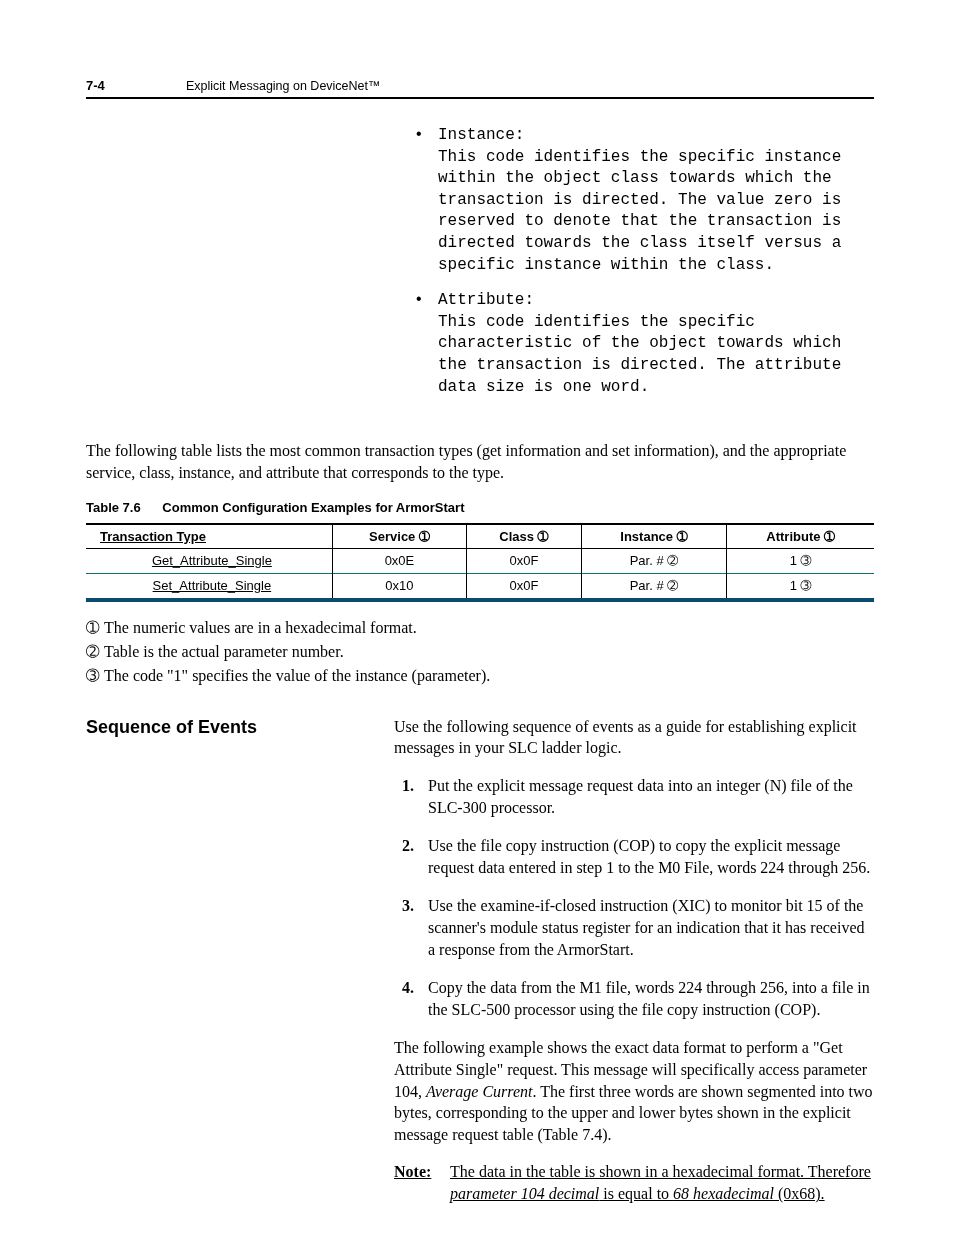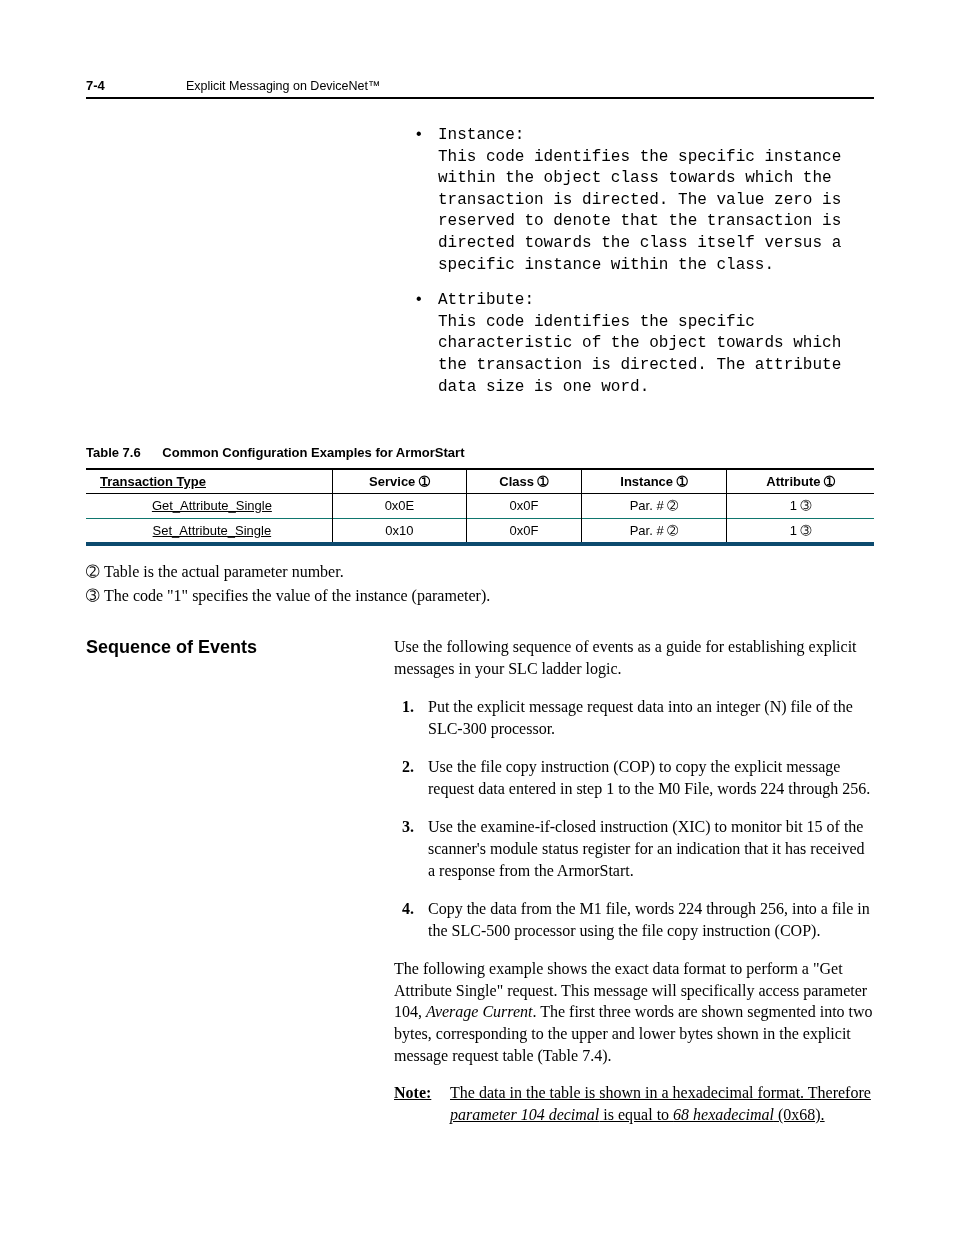--- a/index.html
+++ b/index.html
@@ -146,20 +146,21 @@
           <span>This code identifies the specific characteristic of the object towards which the transaction is directed. The attribute data size is one word.</span>
         </li>
       </ul>
     </div>
   </div>
 
   <div class="section-gap"></div>
 
   <div class="two-col">
     <div class="right-col">
+      <p class="para">The following table lists the most common transaction types (get information and set information), and the appropriate service, class, instance, and attribute that corresponds to the type.</p>
 
       <div class="table-caption">
         <span class="tnum">Table 7.6</span>
         <span>Common Configuration Examples for ArmorStart</span>
       </div>
 
       <table class="cfg">
         <thead>
           <tr>
             <th>Transaction Type</th>
@@ -181,20 +182,21 @@
             <td>Set_Attribute_Single</td>
             <td>0x10</td>
             <td>0x0F</td>
             <td>Par. # ➁</td>
             <td>1 ➂</td>
           </tr>
         </tbody>
       </table>
 
       <div class="footnotes">
+        <div><span class="fn-sym">➀</span><span>The numeric values are in a hexadecimal format.</span></div>
         <div><span class="fn-sym">➁</span><span>Table is the actual parameter number.</span></div>
         <div><span class="fn-sym">➂</span><span>The code "1" specifies the value of the instance (parameter).</span></div>
       </div>
     </div>
   </div>
 
   <div class="section-gap"></div>
 
   <div class="two-col">
     <div class="left-col">Sequence of Events</div>

